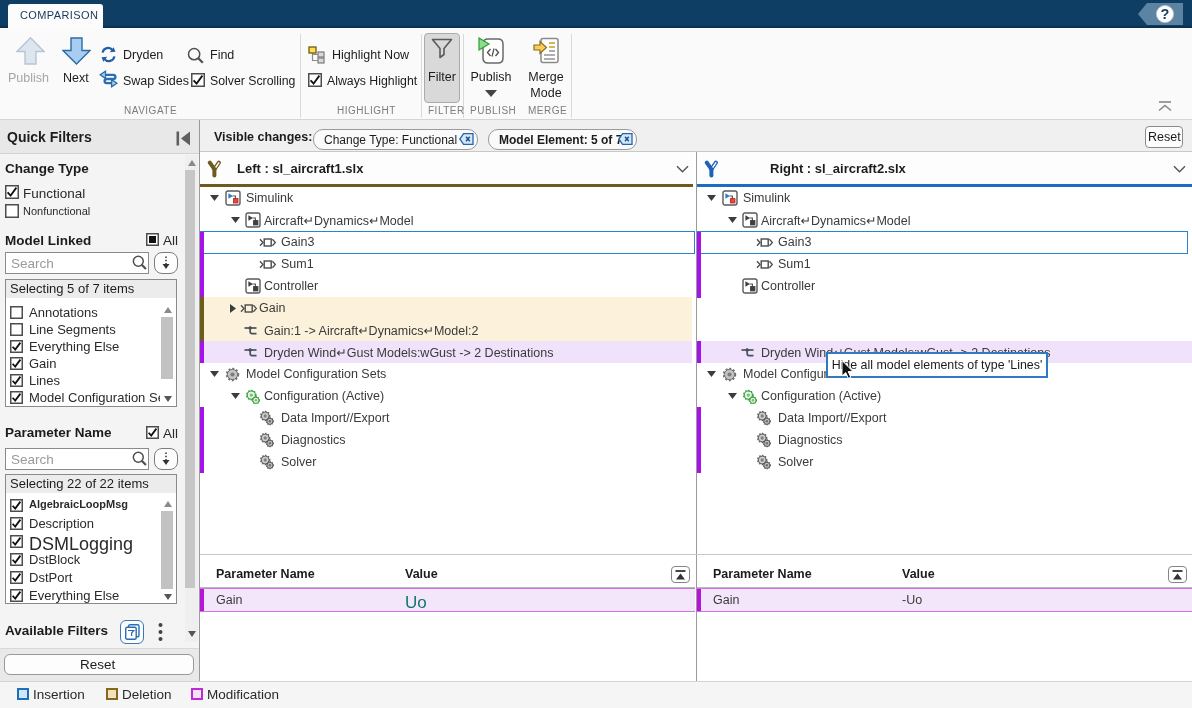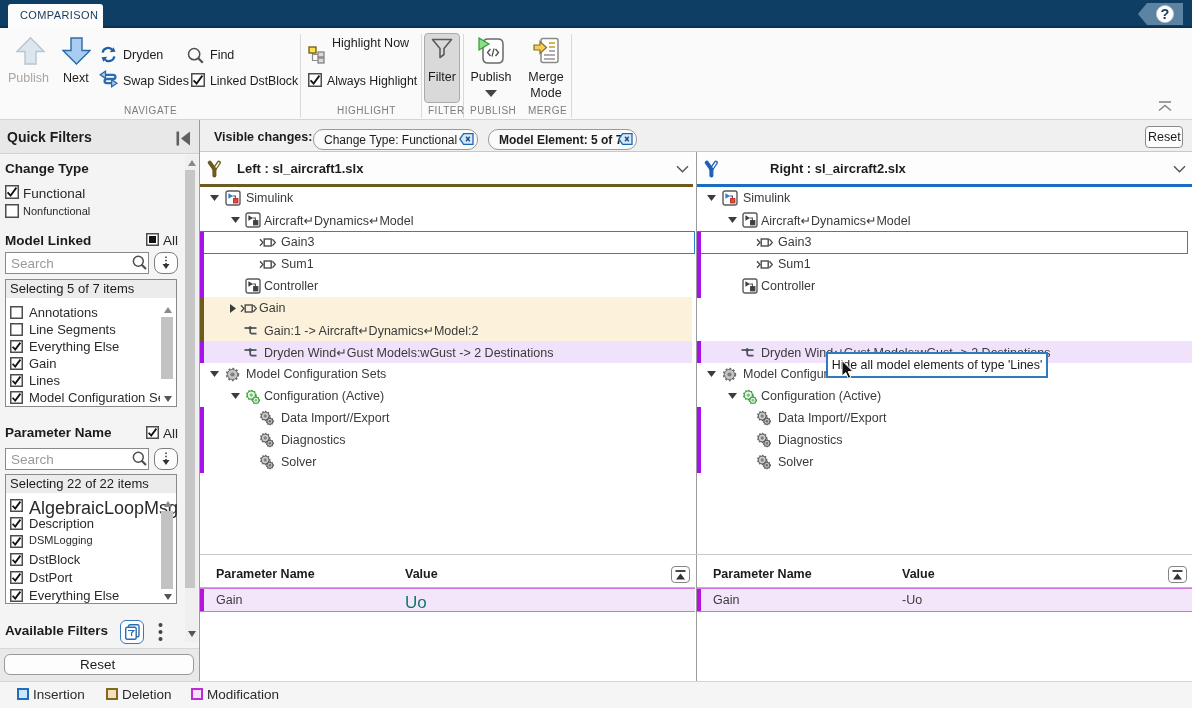--- a/index.html
+++ b/index.html
@@ -37,29 +37,29 @@
 <div style="position:absolute;left:123px;top:74px;font-size:12.5px;color:#1c1c1c;font-weight:normal;white-space:nowrap;">Swap Sides</div>
 <svg style="position:absolute;left:187px;top:47px" width="17" height="17" viewBox="0 0 17 17">
     <circle cx="7.14" cy="7.14" r="5.61" fill="none" stroke="#4f4f4f" stroke-width="1.5"></circle>
     <line x1="11.05" y1="11.05" x2="15.81" y2="15.81" stroke="#4f4f4f" stroke-width="2.2"></line>
   </svg>
 <div style="position:absolute;left:210px;top:48px;font-size:12.5px;color:#1c1c1c;font-weight:normal;white-space:nowrap;">Find</div>
 <svg style="position:absolute;left:191px;top:73px" width="14" height="14" viewBox="0 0 14 14">
     <rect x="0.75" y="0.75" width="12.5" height="12.5" fill="#fff" stroke="#4d4d4d" stroke-width="1.5"></rect>
     <path d="M2.6 7.28 L5.6000000000000005 10.6 L11.4 2.6" fill="none" stroke="#111" stroke-width="1.8"></path>
   </svg>
-<div style="position:absolute;left:210px;top:74px;font-size:12.3px;color:#1c1c1c;font-weight:normal;white-space:nowrap;">Linked DstBlock</div>
+<div style="position:absolute;left:210px;top:74px;font-size:12.3px;color:#1c1c1c;font-weight:normal;white-space:nowrap;">Solver Scrolling</div>
 <div style="position:absolute;left:300px;top:34px;width:1px;height:84px;background:#d9d9d9;"></div>
 <svg style="position:absolute;left:308px;top:46px" width="18" height="18" viewBox="0 0 18 18">
     <path d="M4.5,8 L4.5,14.5 L9.5,14.5 M4.5,5 L4.5,8.5 L9.5,8.5" fill="none" stroke="#8a8a8a" stroke-width="1.2"></path>
     <rect x="1" y="1" width="7" height="6" fill="#ffe14d" stroke="#6e5a10" stroke-width="1.3"></rect>
     <rect x="10" y="6" width="6" height="5" fill="#d9d9d9" stroke="#7a7a7a" stroke-width="1.2"></rect>
     <rect x="10" y="12" width="6" height="5" fill="#d9d9d9" stroke="#7a7a7a" stroke-width="1.2"></rect>
   </svg>
-<div style="position:absolute;left:332px;top:36px;font-size:12.5px;color:#1c1c1c;font-weight:normal;white-space:nowrap;">Highlight Now</div>
+<div style="position:absolute;left:332px;top:48px;font-size:12.5px;color:#1c1c1c;font-weight:normal;white-space:nowrap;">Highlight Now</div>
 <svg style="position:absolute;left:308px;top:73px" width="14" height="14" viewBox="0 0 14 14">
     <rect x="0.75" y="0.75" width="12.5" height="12.5" fill="#fff" stroke="#4d4d4d" stroke-width="1.5"></rect>
     <path d="M2.6 7.28 L5.6000000000000005 10.6 L11.4 2.6" fill="none" stroke="#111" stroke-width="1.8"></path>
   </svg>
 <div style="position:absolute;left:327px;top:74px;font-size:12.3px;color:#1c1c1c;font-weight:normal;white-space:nowrap;">Always Highlight</div>
 <div style="position:absolute;left:421px;top:34px;width:1px;height:84px;background:#d9d9d9;"></div>
 <div style="position:absolute;left:424px;top:33px;width:36px;height:70px;background:#d9d9d9;border:1px solid #ababab;border-radius:4px;"></div>
 <svg style="position:absolute;left:431px;top:38px" width="22" height="26" viewBox="0 0 22 26">
     <path d="M1.5,1.5 L20.5,1.5 L13,10.5 L13,16.5 L9,19.5 L9,10.5 Z" fill="none" stroke="#5a5a5a" stroke-width="1.6" stroke-linejoin="round"></path>
   </svg>
@@ -202,31 +202,31 @@
     <line x1="4" y1="0.5" x2="4" y2="8" stroke="#333" stroke-width="1.5" stroke-dasharray="1.6 1.6"></line>
     <polygon points="0.5,8 7.5,8 4,13" fill="#333"></polygon>
   </svg>
 <div style="position:absolute;left:5px;top:474px;width:172px;height:20px;background:#ececec;border:1px solid #8a8a8a;"></div>
 <div style="position:absolute;left:10px;top:476px;font-size:13px;color:#1c1c1c;font-weight:normal;white-space:nowrap;">Selecting 22 of 22 items</div>
 <div style="position:absolute;left:5px;top:493px;width:172px;height:111px;background:#fff;border:1px solid #8a8a8a;border-top:none;"></div>
 <svg style="position:absolute;left:10px;top:499px" width="13" height="13" viewBox="0 0 13 13">
     <rect x="0.75" y="0.75" width="11.5" height="11.5" fill="#fff" stroke="#4d4d4d" stroke-width="1.5"></rect>
     <path d="M2.6 6.76 L5.2 9.6 L10.4 2.6" fill="none" stroke="#111" stroke-width="1.8"></path>
   </svg>
-<div style="position:absolute;left:29px;top:498px;font-size:18px;color:#2a2a2a;font-weight:normal;white-space:nowrap;">AlgebraicLoopMsg</div>
+<div style="position:absolute;left:29px;top:498px;font-size:11px;color:#2a2a2a;font-weight:bold;white-space:nowrap;">AlgebraicLoopMsg</div>
 <svg style="position:absolute;left:10px;top:517px" width="13" height="13" viewBox="0 0 13 13">
     <rect x="0.75" y="0.75" width="11.5" height="11.5" fill="#fff" stroke="#4d4d4d" stroke-width="1.5"></rect>
     <path d="M2.6 6.76 L5.2 9.6 L10.4 2.6" fill="none" stroke="#111" stroke-width="1.8"></path>
   </svg>
 <div style="position:absolute;left:29px;top:516px;font-size:13px;color:#2a2a2a;font-weight:normal;white-space:nowrap;">Description</div>
 <svg style="position:absolute;left:10px;top:535px" width="13" height="13" viewBox="0 0 13 13">
     <rect x="0.75" y="0.75" width="11.5" height="11.5" fill="#fff" stroke="#4d4d4d" stroke-width="1.5"></rect>
     <path d="M2.6 6.76 L5.2 9.6 L10.4 2.6" fill="none" stroke="#111" stroke-width="1.8"></path>
   </svg>
-<div style="position:absolute;left:29px;top:534px;font-size:11px;color:#2a2a2a;font-weight:normal;white-space:nowrap;">DSMLogging</div>
+<div style="position:absolute;left:29px;top:534px;font-size:18px;color:#2a2a2a;font-weight:normal;white-space:nowrap;">DSMLogging</div>
 <svg style="position:absolute;left:10px;top:553px" width="13" height="13" viewBox="0 0 13 13">
     <rect x="0.75" y="0.75" width="11.5" height="11.5" fill="#fff" stroke="#4d4d4d" stroke-width="1.5"></rect>
     <path d="M2.6 6.76 L5.2 9.6 L10.4 2.6" fill="none" stroke="#111" stroke-width="1.8"></path>
   </svg>
 <div style="position:absolute;left:29px;top:552px;font-size:13px;color:#2a2a2a;font-weight:normal;white-space:nowrap;">DstBlock</div>
 <svg style="position:absolute;left:10px;top:571px" width="13" height="13" viewBox="0 0 13 13">
     <rect x="0.75" y="0.75" width="11.5" height="11.5" fill="#fff" stroke="#4d4d4d" stroke-width="1.5"></rect>
     <path d="M2.6 6.76 L5.2 9.6 L10.4 2.6" fill="none" stroke="#111" stroke-width="1.8"></path>
   </svg>
 <div style="position:absolute;left:29px;top:570px;font-size:13px;color:#2a2a2a;font-weight:normal;white-space:nowrap;">DstPort</div>

